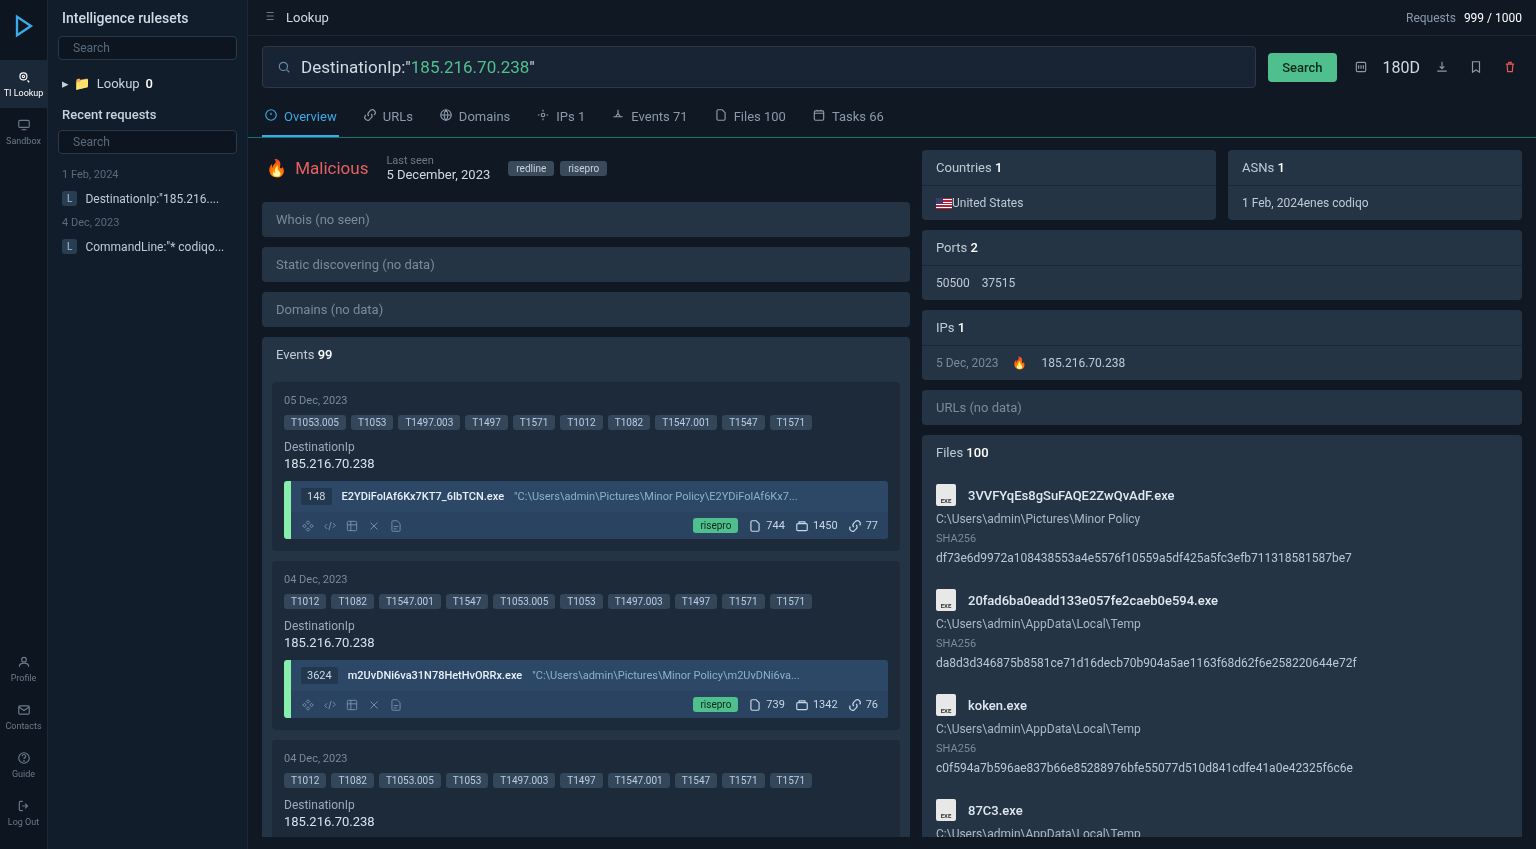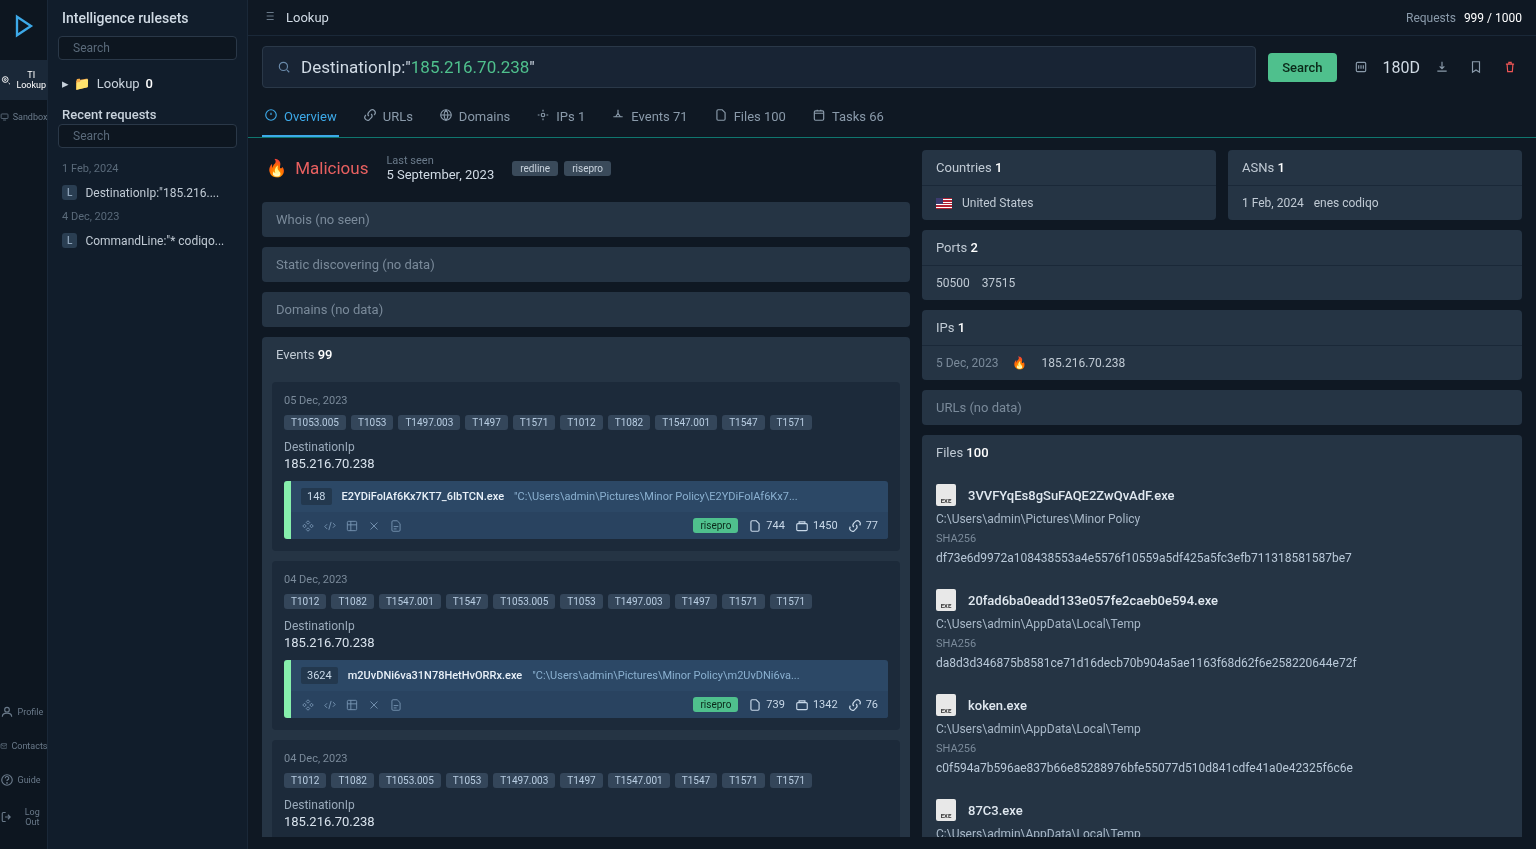--- a/index.html
+++ b/index.html
@@ -1,32 +1,32 @@
 <!DOCTYPE html>
 <html><head>
 <meta charset="utf-8">
 <style>
 *{margin:0;padding:0;box-sizing:border-box;font-family:-apple-system,BlinkMacSystemFont,"Segoe UI",Roboto,sans-serif}
 body{background:#0f1823;color:#b8c5d0;overflow:hidden;font-size:13px}
 .app{display:flex;height:100vh}
 .nav-rail{width:48px;background:#0d1620;border-right:1px solid #1a2838;display:flex;flex-direction:column;align-items:center;padding:12px 0}
 .logo{width:28px;height:28px;margin-bottom:20px;display:flex;align-items:center;justify-content:center}
 .logo svg{width:28px;height:28px}
-.nav-item{width:48px;padding:10px 0;display:flex;flex-direction:row;align-items:center;gap:4px;cursor:pointer;color:#6a7a8a}
+.nav-item{width:48px;padding:10px 0;display:flex;flex-direction:column;align-items:center;gap:4px;cursor:pointer;color:#6a7a8a}
 .nav-item.active{color:#fff;background:#1a2838}
 .nav-label{font-size:9px;text-align:center}
 .nav-spacer{flex:1}
 .sidebar{width:200px;background:#111d2b;border-right:1px solid #1a2838;display:flex;flex-direction:column;padding:10px}
 .sidebar-title{font-size:14px;color:#d0dae4;margin-bottom:10px;padding:0 4px;font-weight:500}
 .search-box{display:flex;align-items:center;background:#0d1620;border:1px solid #2a3848;border-radius:4px;padding:4px 8px;gap:6px;margin-bottom:10px}
 .search-box input{flex:1;background:none;border:none;color:#b8c5d0;font-size:12px;outline:none}
 .search-box input::placeholder{color:#5a6a7a}
 .folder-item{display:flex;align-items:center;gap:6px;padding:6px 4px;color:#c8d2dc;font-size:13px;cursor:pointer}
 .folder-item .count{color:#fff;font-weight:500}
-.section-header{font-size:13px;color:#c8d2dc;margin:10px 0 2px;padding:0 4px;font-weight:500}
+.section-header{font-size:13px;color:#c8d2dc;margin:10px 0 8px;padding:0 4px;font-weight:500}
 .date-group{font-size:11px;color:#5a6a7a;padding:4px}
 .recent-item{display:flex;align-items:center;gap:8px;padding:6px 4px;cursor:pointer;color:#c0cad4;font-size:12px;white-space:nowrap;overflow:hidden;text-overflow:ellipsis}
 .recent-item .badge{background:#2a3e52;color:#8fa5bb;font-size:10px;padding:2px 5px;border-radius:3px;font-weight:500}
 .main{flex:1;display:flex;flex-direction:column;overflow:hidden}
 .topbar{height:36px;display:flex;align-items:center;padding:0 14px;gap:10px;background:#0f1823;border-bottom:1px solid #1a2838}
 .breadcrumb-icon{color:#6a7a8a}
 .topbar-title{font-size:13px;color:#d0dae4;flex:1}
 .requests-info{font-size:12px;color:#8a9aaa;display:flex;gap:8px}
 .requests-info .nums{color:#fff}
 .query-bar{display:flex;align-items:center;gap:12px;padding:10px 14px;background:#0f1823}
@@ -49,21 +49,21 @@
 .last-seen{display:flex;flex-direction:column}
 .last-seen .lbl{font-size:11px;color:#6a7a8a}
 .last-seen .val{font-size:13px;color:#d0dae4}
 .tag-pill{background:#3a4a5a;color:#c8d2dc;font-size:10px;padding:2px 8px;border-radius:3px}
 .panel{background:#253444;border-radius:4px}
 .panel-header{padding:10px 14px;font-size:13px;color:#c0cad4}
 .panel-header .dim{color:#7a8a9a}
 .panel-header .count{color:#fff;font-weight:500}
 .dual{display:flex;gap:12px}
 .dual>.panel{flex:1}
-.panel-body{padding:10px 14px;font-size:12px;color:#c0cad4;display:flex;align-items:center;gap:10px;border-top:1px solid #1a2838}
+.panel-body{padding:10px 14px;font-size:12px;color:#c0cad4;display:flex;align-items:center;border-top:1px solid #1a2838}
 .events-container{display:flex;flex-direction:column;gap:10px;padding:10px}
 .event-card{background:#1c2a3a;border-radius:4px;padding:12px}
 .event-date{font-size:11px;color:#7a8a9a;margin-bottom:8px}
 .ttp-row{display:flex;flex-wrap:wrap;gap:5px;margin-bottom:10px}
 .ttp{background:#34465a;color:#b8cde2;font-size:10px;padding:2px 7px;border-radius:3px}
 .dest-lbl{font-size:12px;color:#9aaaba;margin-bottom:2px}
 .dest-val{font-size:13px;color:#d8e2ec;margin-bottom:10px}
 .proc-block{background:#2c4866;border-radius:3px;overflow:hidden;border-left:7px solid #86efac}
 .proc-top{display:flex;align-items:center;gap:10px;padding:7px 10px;font-size:11px}
 .pid{background:#23384e;padding:2px 6px;border-radius:2px;color:#c8d8e8}
@@ -284,21 +284,21 @@
 
     <div class="content">
       <div class="col-left">
         <div class="verdict-row">
           <div class="verdict">
             <span>🔥</span>
             <span>Malicious</span>
           </div>
           <div class="last-seen">
             <span class="lbl">Last seen</span>
-            <span class="val">5 September, 2023</span>
+            <span class="val">5 December, 2023</span>
           </div>
           <div style="display:flex;gap:6px" id="verdict-tags">
               <span class="tag-pill">redline</span>
               <span class="tag-pill">risepro</span>
             </div>
         </div>
         <div class="panel">
             <div class="panel-header"><span class="dim">Whois (no seen)</span></div>
           </div>
         <div class="panel">

